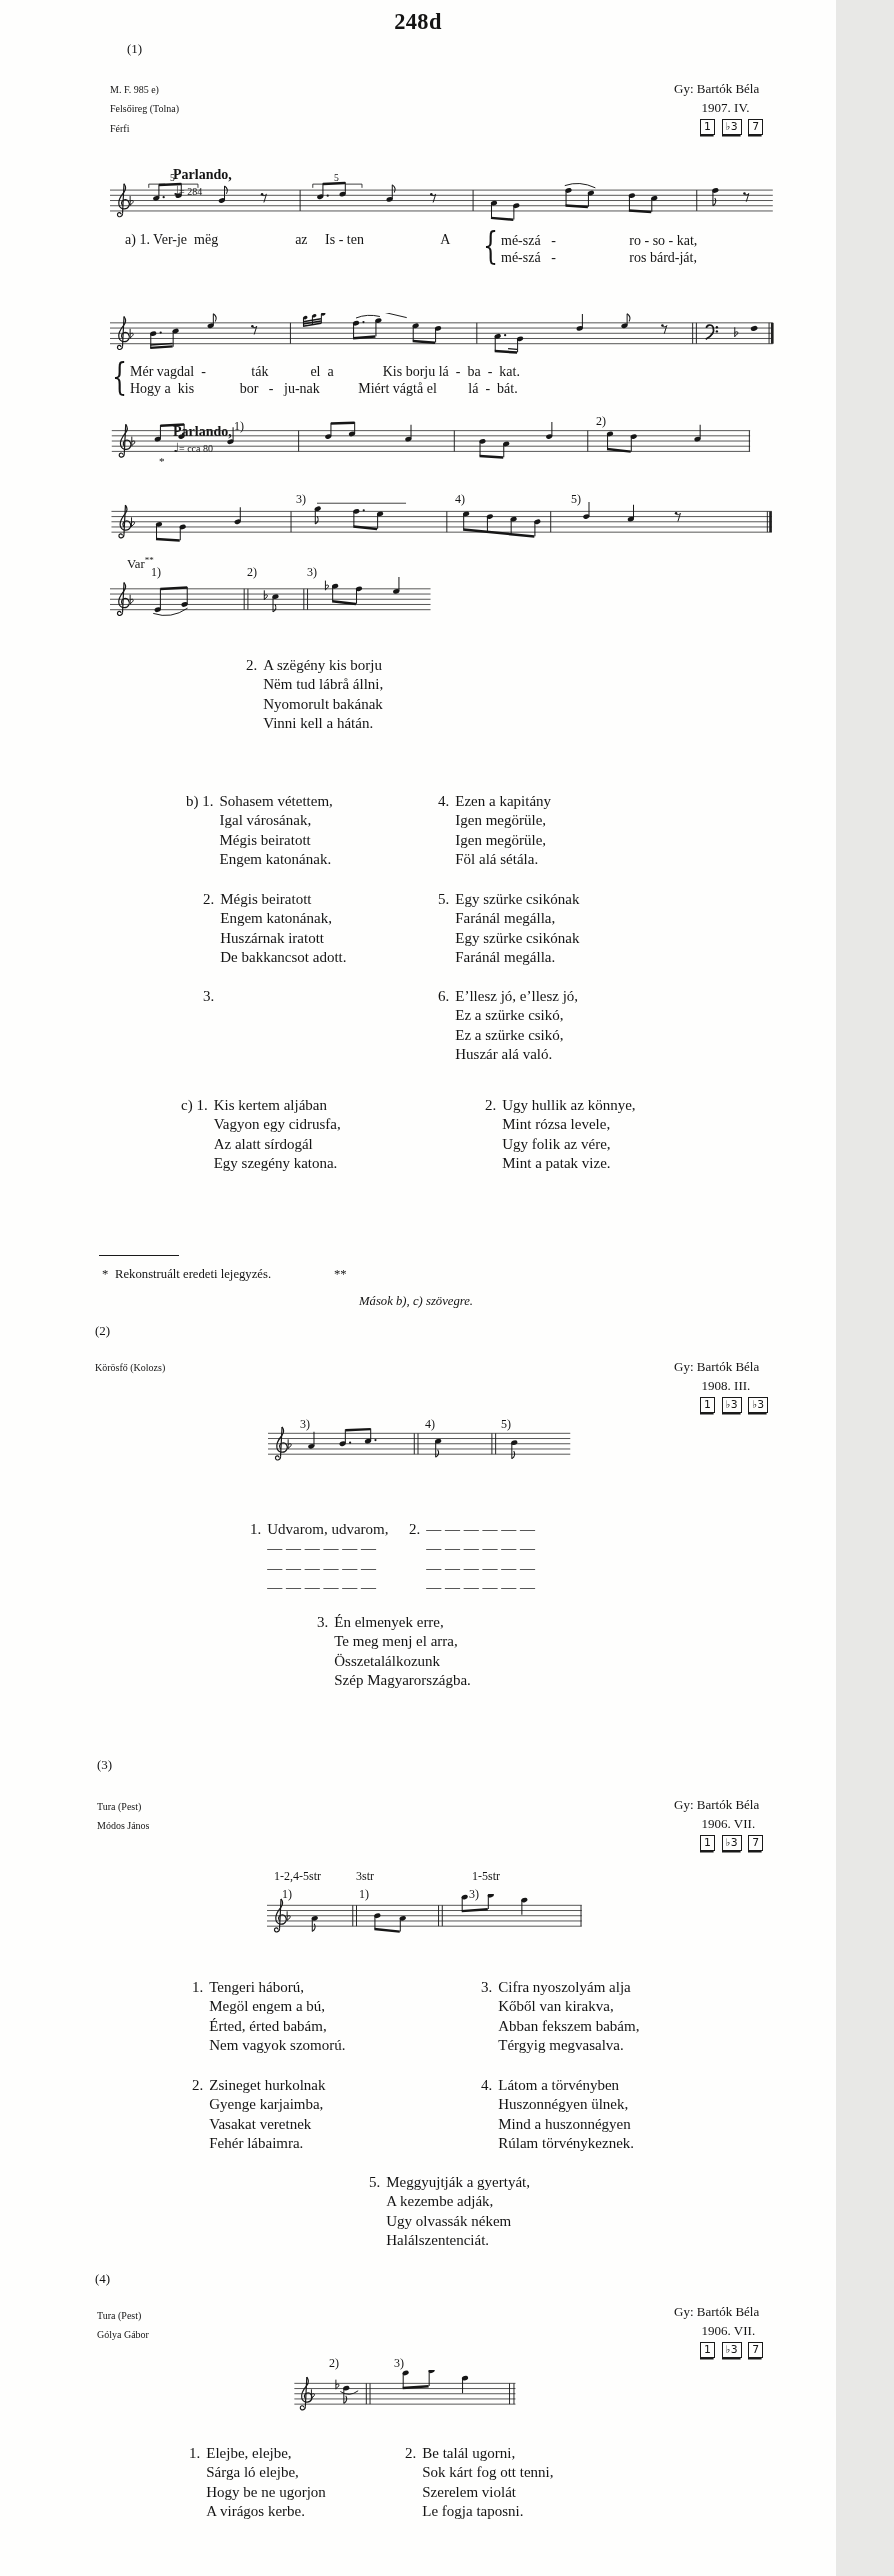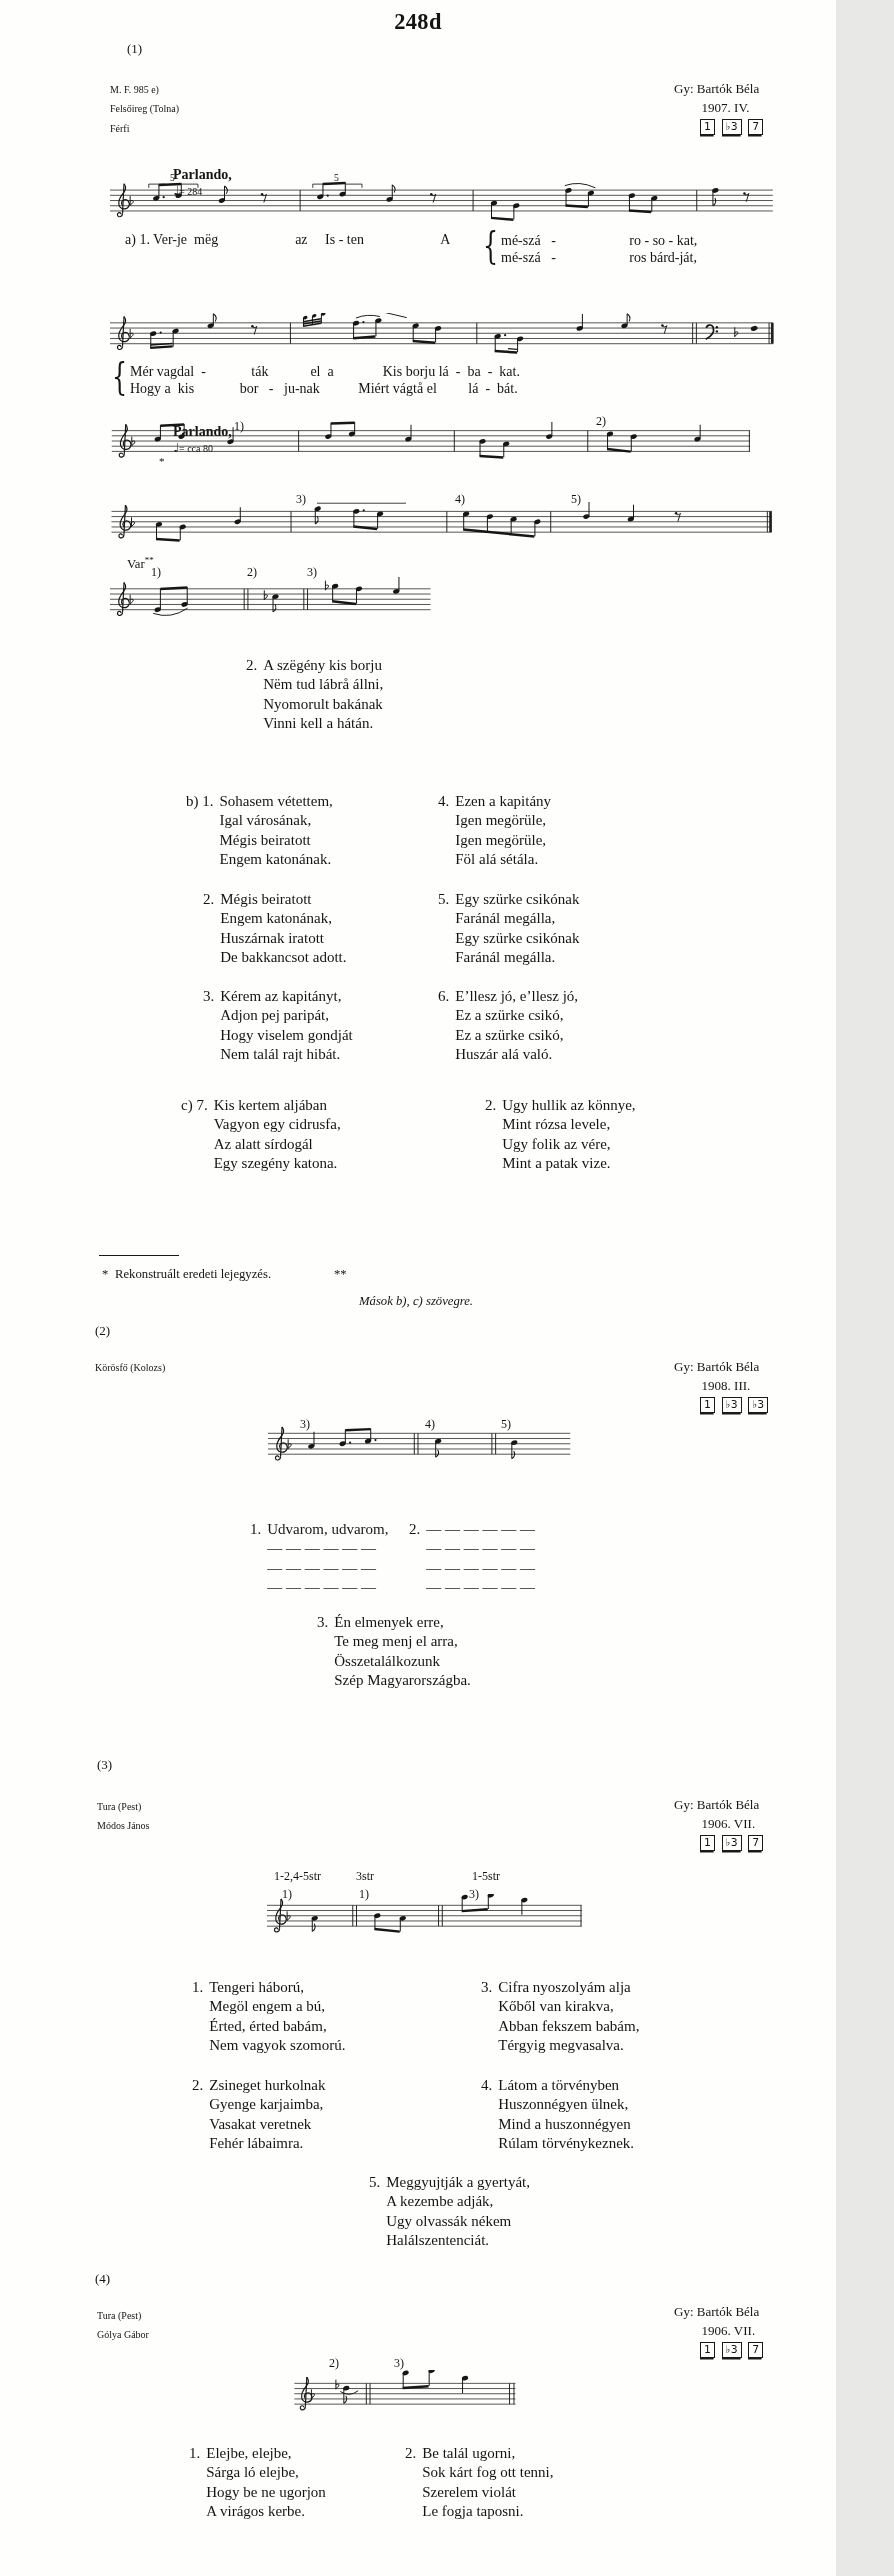--- a/index.html
+++ b/index.html
@@ -321,24 +321,20 @@
   </div>
   <div class="abs stanza" style="left:203px;top:890px">
     <span class="vlabel">2.</span>
     <div class="vlines">Mégis beiratott
 Engem katonának,
 Huszárnak iratott
 De bakkancsot adott.</div>
   </div>
   <div class="abs stanza" style="left:203px;top:987px">
     <span class="vlabel">3.</span>
-    <div class="vlines">Kérem az kapitányt,
-Adjon pej paripát,
-Hogy viselem gondját
-Nem talál rajt hibát.</div>
   </div>
   <div class="abs stanza" style="left:438px;top:792px">
     <span class="vlabel">4.</span>
     <div class="vlines">Ezen a kapitány
 Igen megörüle,
 Igen megörüle,
 Föl alá sétála.</div>
   </div>
   <div class="abs stanza" style="left:438px;top:890px">
     <span class="vlabel">5.</span>
@@ -348,21 +344,21 @@
 Faránál megálla.</div>
   </div>
   <div class="abs stanza" style="left:438px;top:987px">
     <span class="vlabel">6.</span>
     <div class="vlines">E’llesz jó, e’llesz jó,
 Ez a szürke csikó,
 Ez a szürke csikó,
 Huszár alá való.</div>
   </div>
   <div class="abs stanza" style="left:181px;top:1096px">
-    <span class="vlabel">c) 7.</span>
+    <span class="vlabel">c) 1.</span>
     <div class="vlines">Kis kertem aljában
 Vagyon egy cidrusfa,
 Az alatt sírdogál
 Egy szegény katona.</div>
   </div>
   <div class="abs stanza" style="left:485px;top:1096px">
     <span class="vlabel">2.</span>
     <div class="vlines">Ugy hullik az könnye,
 Mint rózsa levele,
 Ugy folik az vére,

